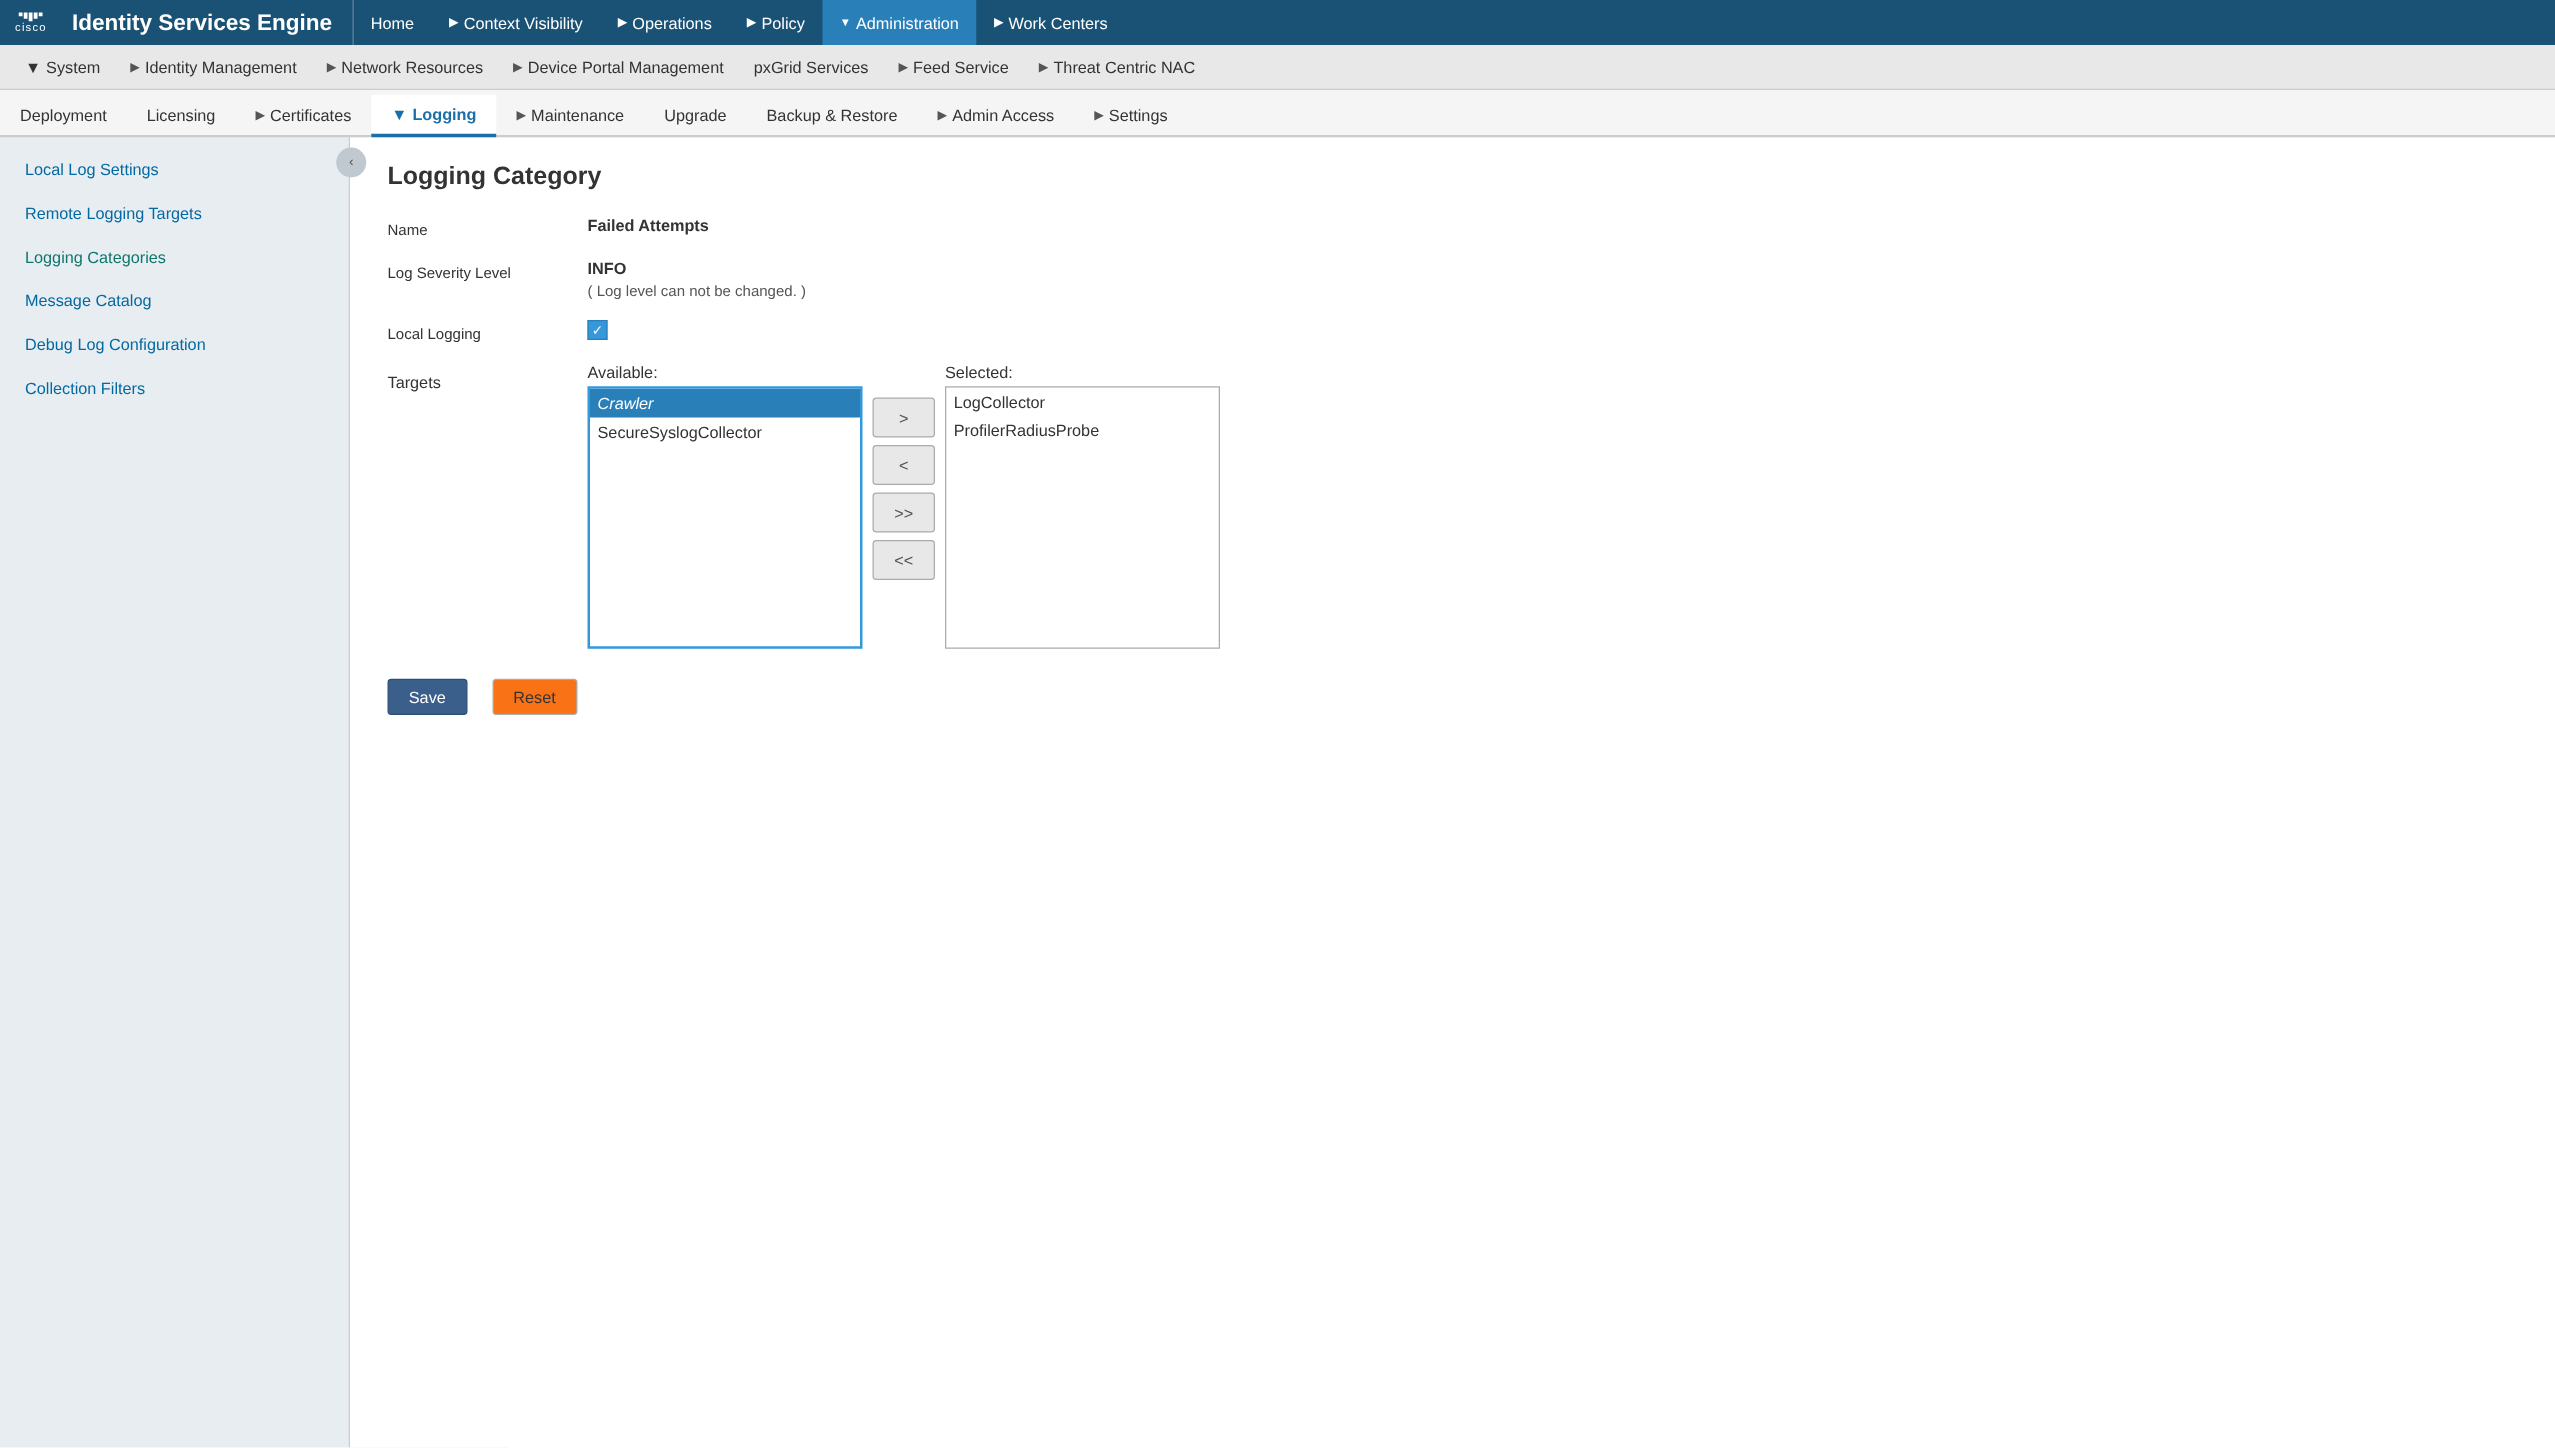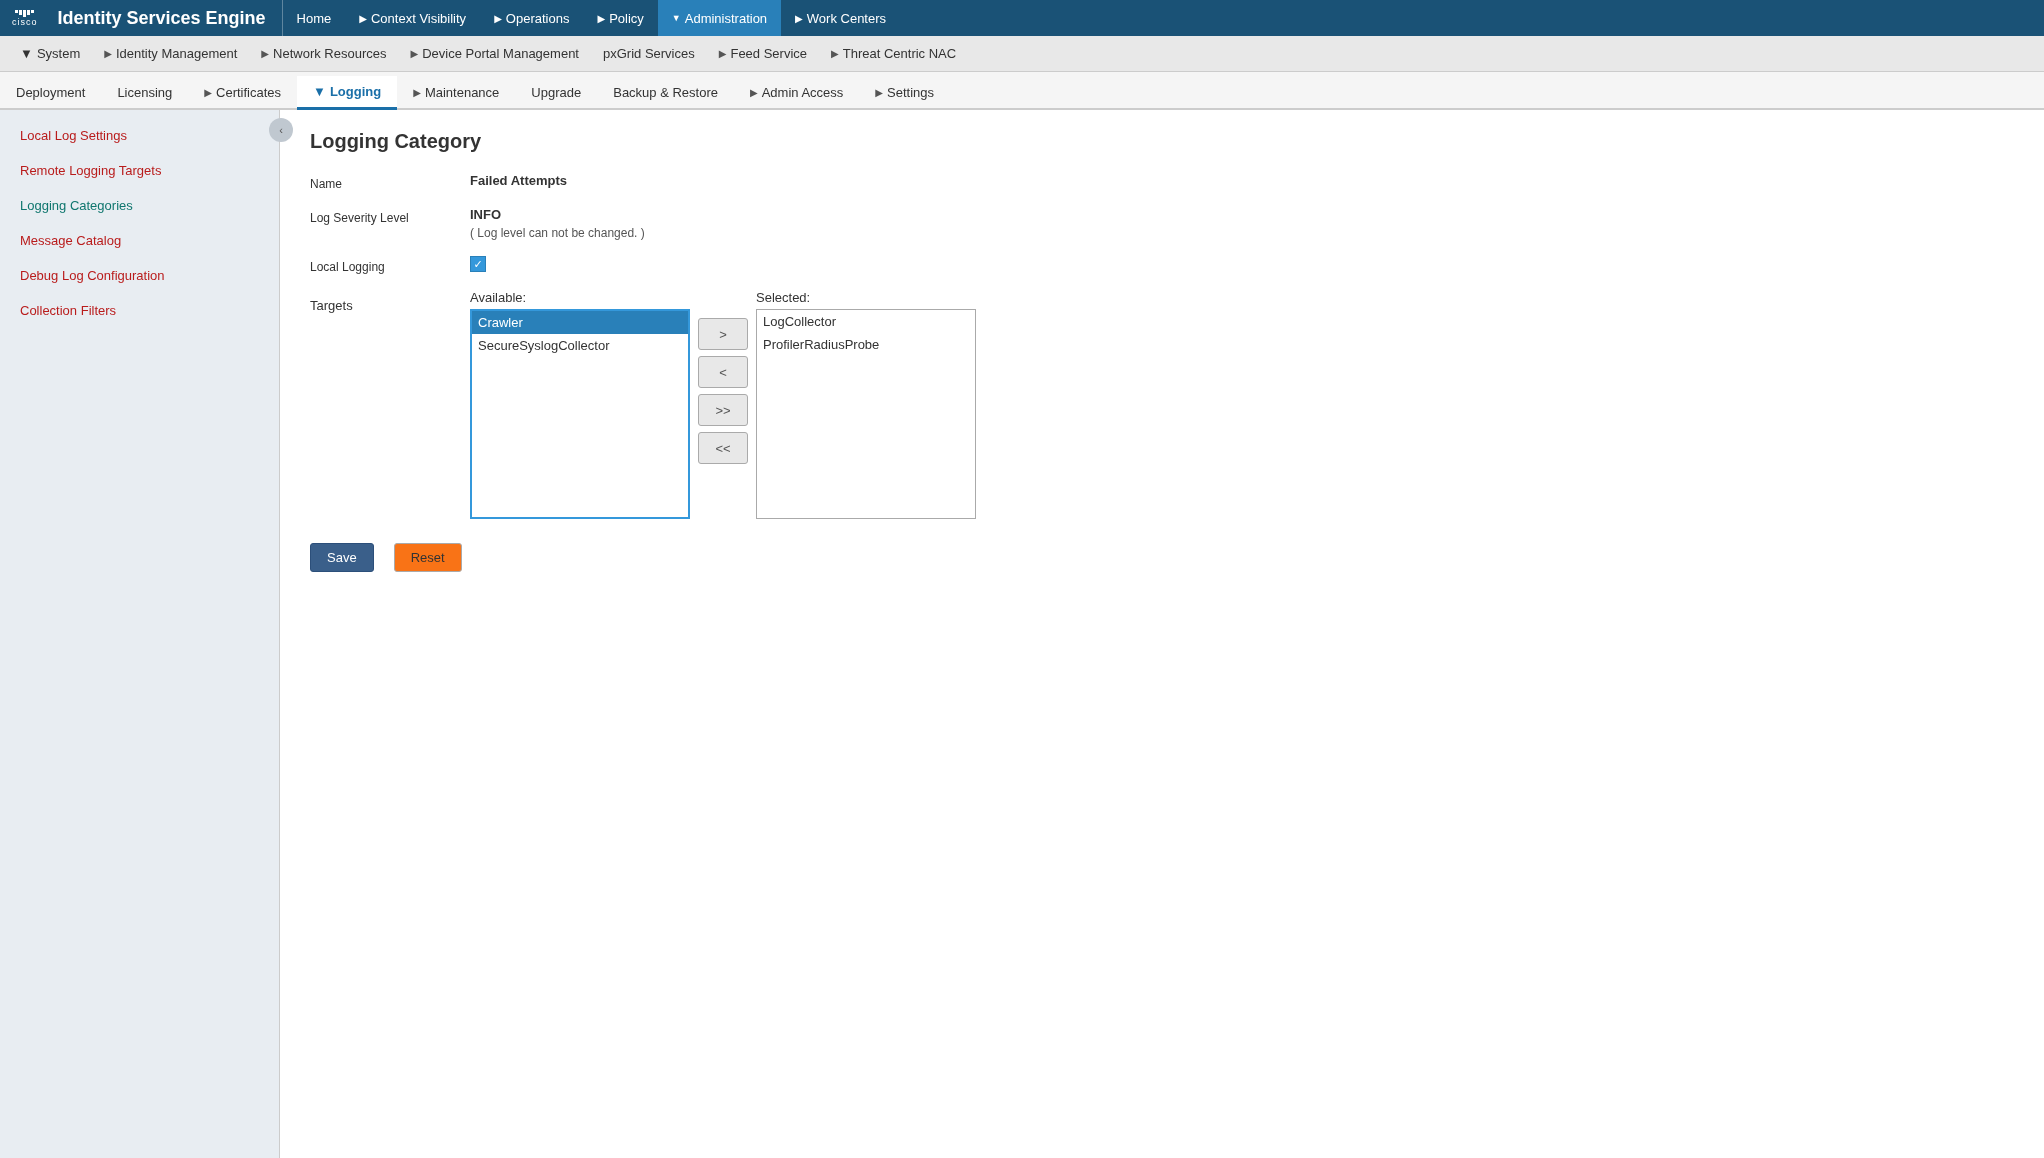--- a/index.html
+++ b/index.html
@@ -146,21 +146,21 @@
       align-items: center;
       justify-content: center;
       cursor: pointer;
       z-index: 10;
       font-size: 11px;
       color: #555;
     }
     .sidebar-item {
       padding: 10px 20px;
       cursor: pointer;
-      color: #b91c1c;
+      color: #0369a1;
       font-size: 13px;
     }
     .sidebar-item.active { color: #0f766e; font-weight: normal; cursor: default; text-decoration: none; }
 
     
     .content {
       flex: 1;
       padding: 20px 30px;
       background: white;
     }
@@ -259,20 +259,21 @@
     }
     .list-box.no-border { border: 1px solid #aaa; }
     .list-box-item {
       padding: 4px 6px;
       cursor: pointer;
       color: #333;
     }
     .list-box-item.selected {
       background: #2980b9;
       color: white;
+      font-style: italic;
     }
 
     
     .transfer-buttons {
       display: flex;
       flex-direction: column;
       gap: 6px;
       justify-content: center;
       align-items: center;
       padding-top: 28px;

